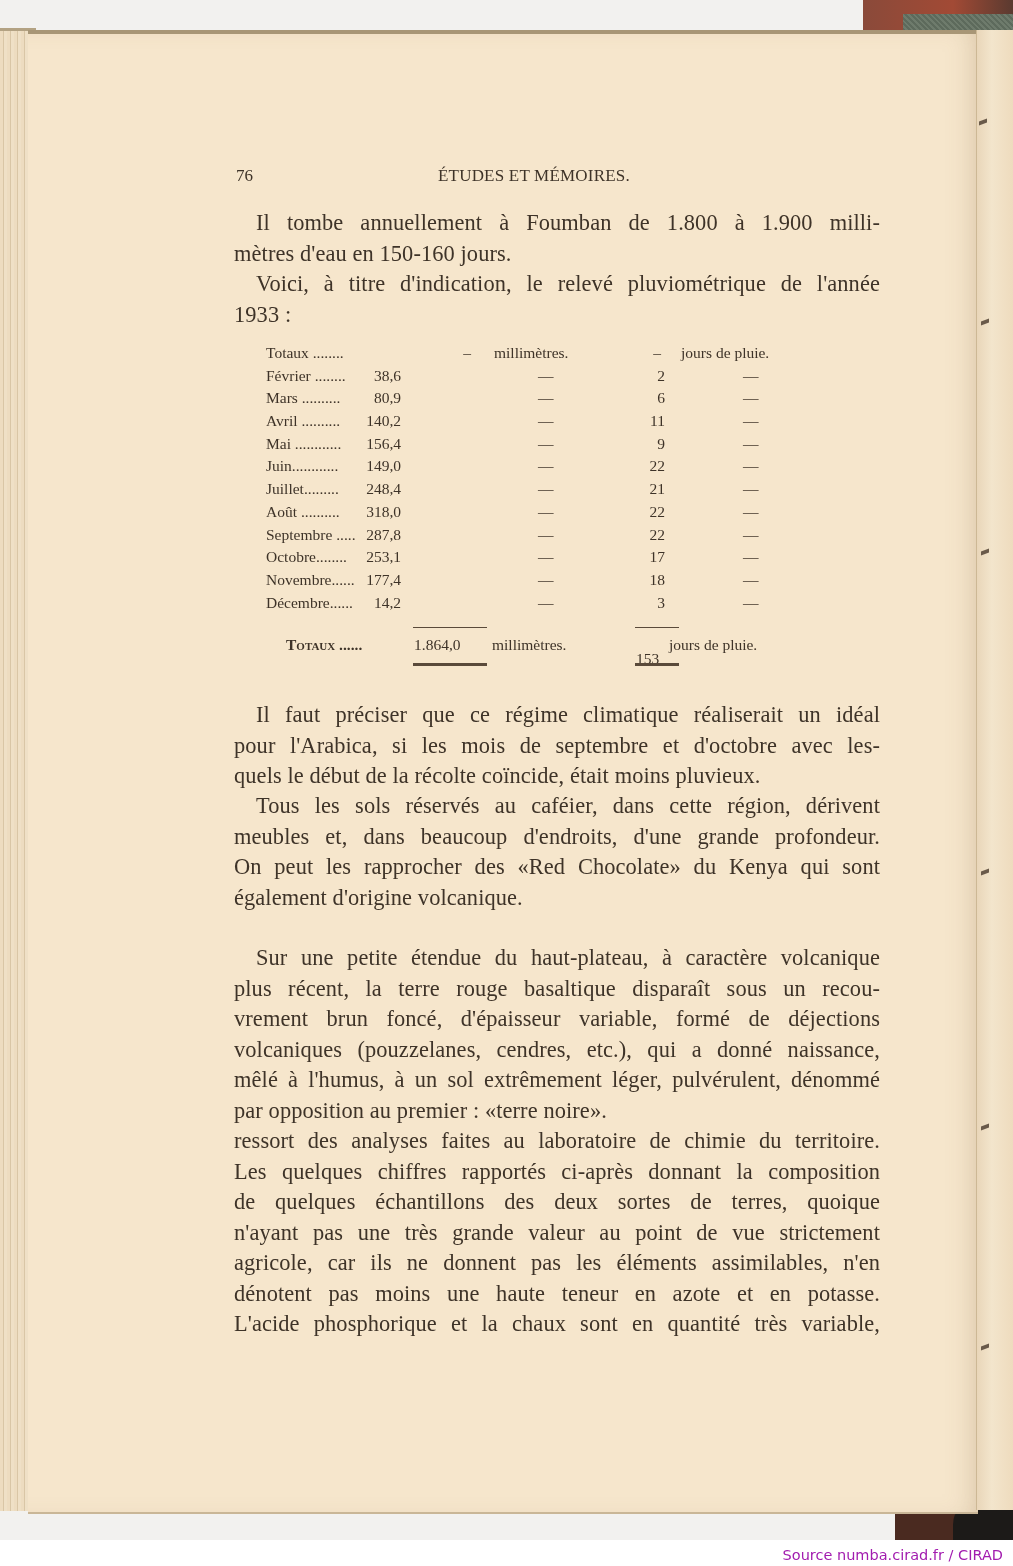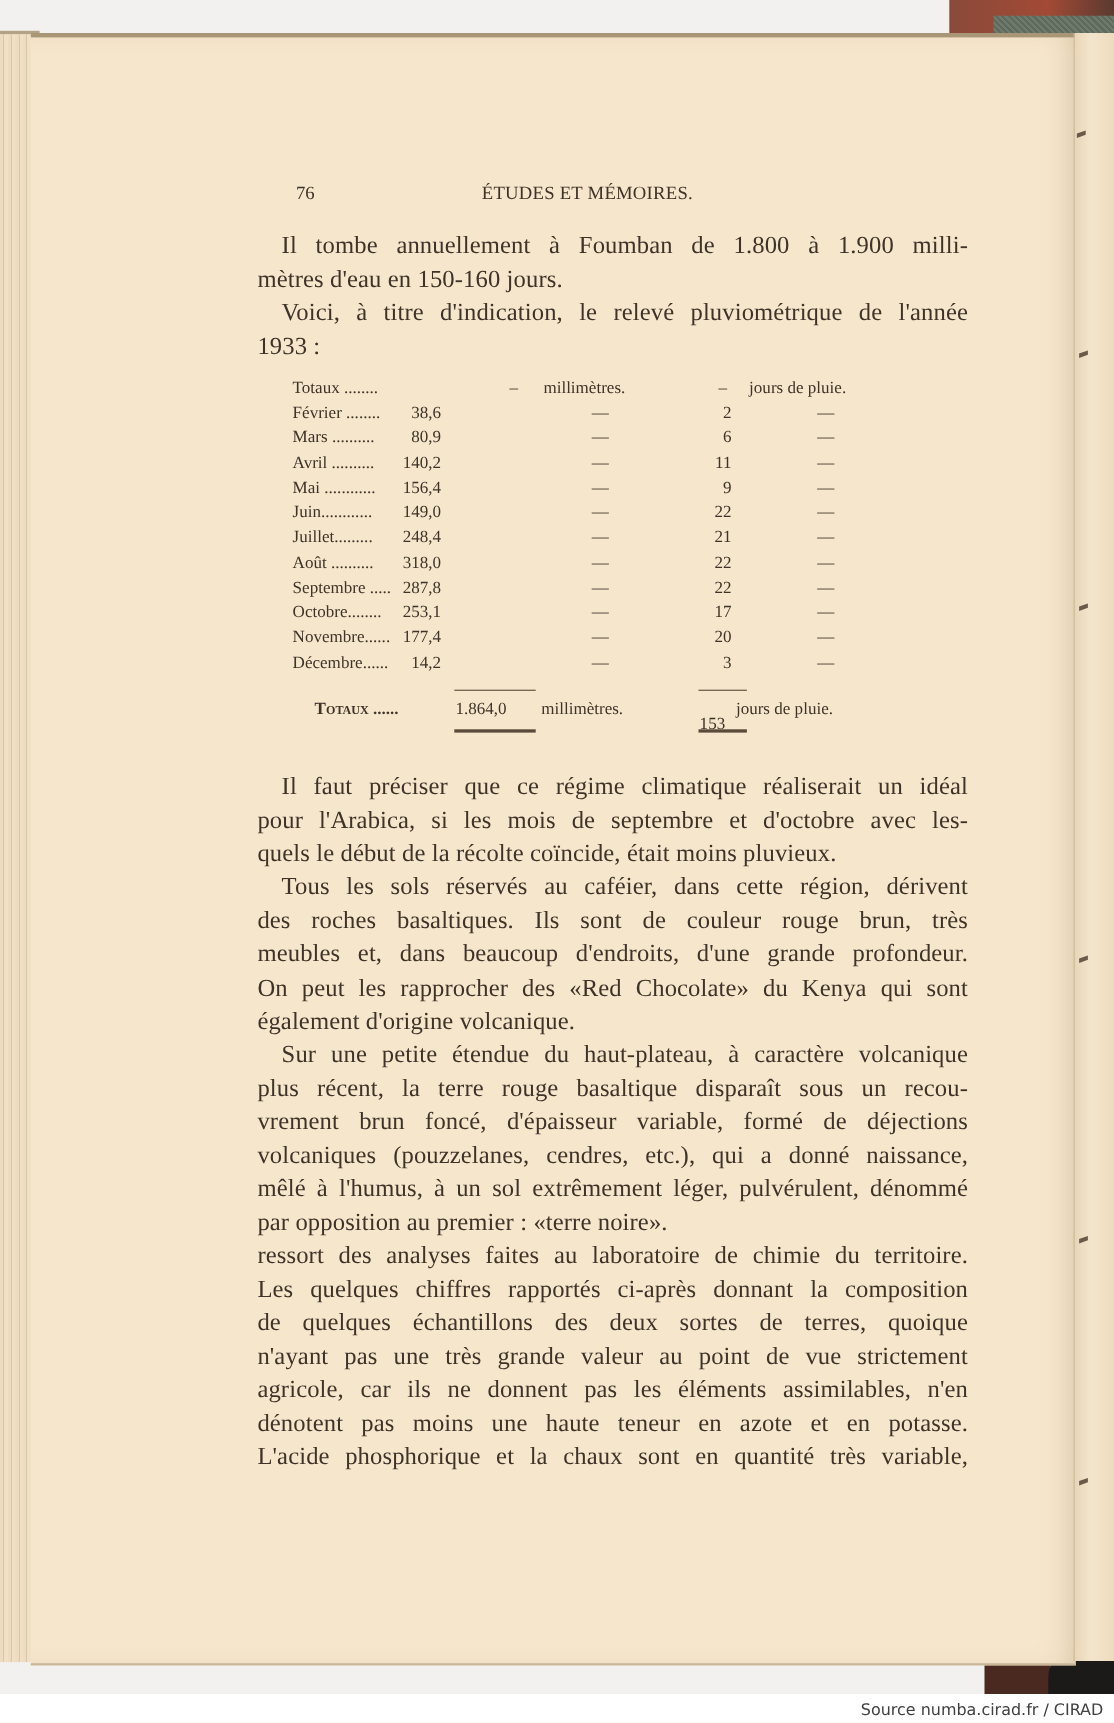--- a/index.html
+++ b/index.html
@@ -48,21 +48,21 @@
       background: linear-gradient(90deg, #e9d6b9, #f3e5cc 40%, #eedbbd);
       border-left: 1px solid #cdb895;
     }
     .edge-mark {
       position: absolute; width: 8px; height: 4px; background: #6a5a4a;
       transform: skewY(-20deg);
     }
 
     .content { position: absolute; left: 213px; top: 0; width: 655px; color: #3e3328; }
     .running-head { position: absolute; top: 166px; left: 0; width: 655px; height: 24px; font-size: 17px; }
-    .page-num { position: absolute; left: 23px; top: 0; margin-left: 33px; }
+    .page-num { position: absolute; left: 23px; top: 0; }
     .running-title { position: absolute; left: 225px; top: 0; letter-spacing: 0.2px; }
 
     .para {
       position: absolute; left: 21px; width: 646px;
       font-size: 22.4px; line-height: 30.5px;
       text-align: justify; text-indent: 22px;
       letter-spacing: 0.1px;
       font-family: Liberation Serif, serif;
     }
     .para .line { display: block; text-indent: 0; text-align: justify; text-align-last: justify; white-space: nowrap; }
@@ -83,21 +83,21 @@
     .c-unit-mm { left: 228px; }
     .c-unit-days { left: 400px; }
 
     .rule { position: absolute; background: #5a4a3a; }
     .totals-row { position: absolute; left: 53px; top: 636px; width: 600px; font-size: 15.5px; }
     .totals-row span { position: absolute; top: 0; white-space: nowrap; }
     .small-caps { font-variant: small-caps; font-weight: bold; }
 
     .footer-source {
       position: absolute; right: 10px; bottom: 3px;
-      font-family: "DejaVu Sans", sans-serif; font-size: 14.5px; color: #404040;
+      font-family: "DejaVu Sans", sans-serif; font-size: 14.5px; color: #a21caf;
     }
   </style>
 </head>
 <body>
 
 <div class="scan-bg"></div>
 <div class="book-dark"></div>
 <div class="cloth-band"></div>
 <div class="book-dark-bottom2"></div>
 <div class="book-dark-bottom"></div>
@@ -193,21 +193,21 @@
       <span class="c-month">Octobre........</span>
       <span class="c-mm">253,1</span>
       <span class="c-dash1">—</span>
       <span class="c-days">17</span>
       <span class="c-dash2">—</span>
     </div>
     <div class="rain-row">
       <span class="c-month">Novembre......</span>
       <span class="c-mm">177,4</span>
       <span class="c-dash1">—</span>
-      <span class="c-days">20</span>
+      <span class="c-days">18</span>
       <span class="c-dash2">—</span>
     </div>
     <div class="rain-row">
       <span class="c-month">Décembre......</span>
       <span class="c-mm">14,2</span>
       <span class="c-dash1">—</span>
       <span class="c-days">3</span>
       <span class="c-dash2">—</span>
     </div>
   </div>
@@ -227,21 +227,20 @@
   <div class="rule" style="left:422px; top:663px; width:44px; height:3px;"></div>
 
   <div class="para" style="top:700px;">
     <span class="line first">Il faut préciser que ce régime climatique réaliserait un idéal</span>
     <span class="line">pour l'Arabica, si les mois de septembre et d'octobre avec les-</span>
     <span class="line last">quels le début de la récolte coïncide, était moins pluvieux.</span>
   </div>
 
   <div class="para" style="top:791px;">
     <span class="line first">Tous les sols réservés au caféier, dans cette région, dérivent</span>
-    <span class="line">des roches basaltiques. Ils sont de couleur rouge brun, très</span>
     <span class="line">meubles et, dans beaucoup d'endroits, d'une grande profondeur.</span>
     <span class="line">On peut les rapprocher des «Red Chocolate» du Kenya qui sont</span>
     <span class="line last">également d'origine volcanique.</span>
   </div>
 
   <div class="para" style="top:943px;">
     <span class="line first">Sur une petite étendue du haut-plateau, à caractère volcanique</span>
     <span class="line">plus récent, la terre rouge basaltique disparaît sous un recou-</span>
     <span class="line">vrement brun foncé, d'épaisseur variable, formé de déjections</span>
     <span class="line">volcaniques (pouzzelanes, cendres, etc.), qui a donné naissance,</span>

